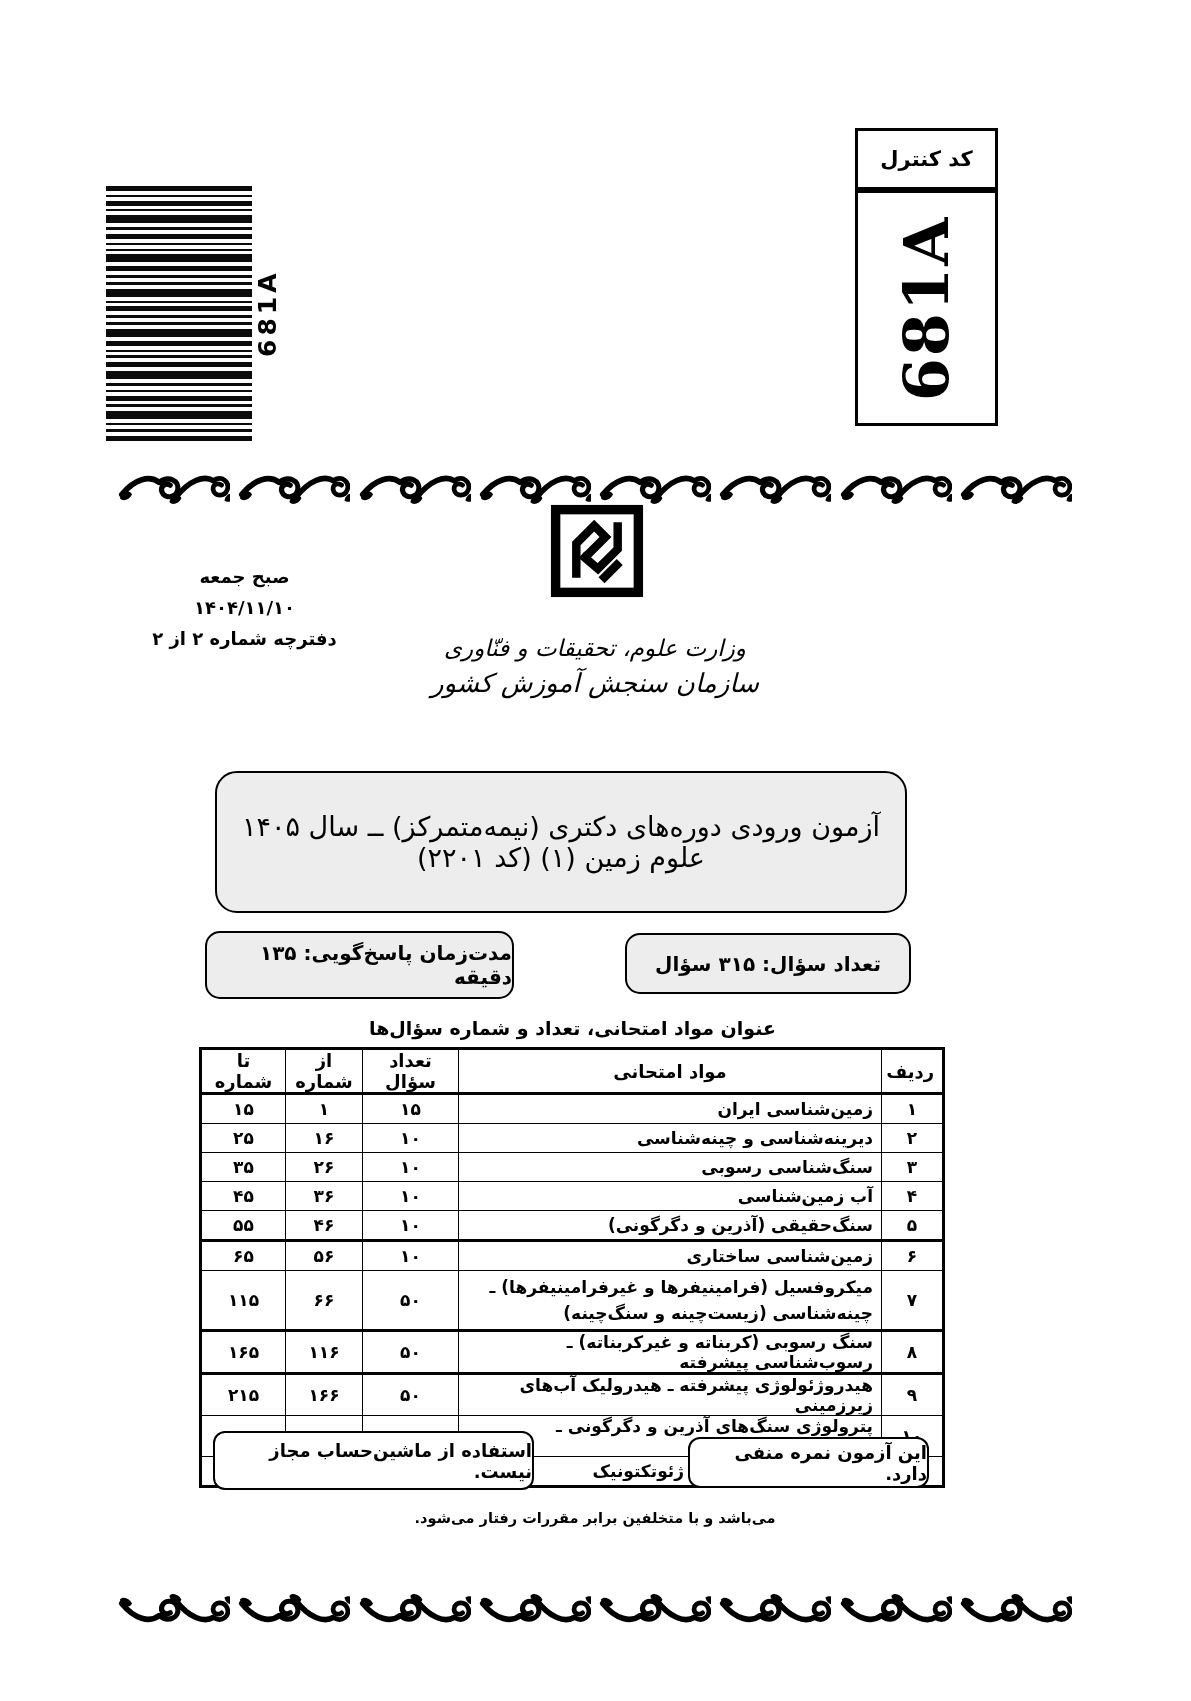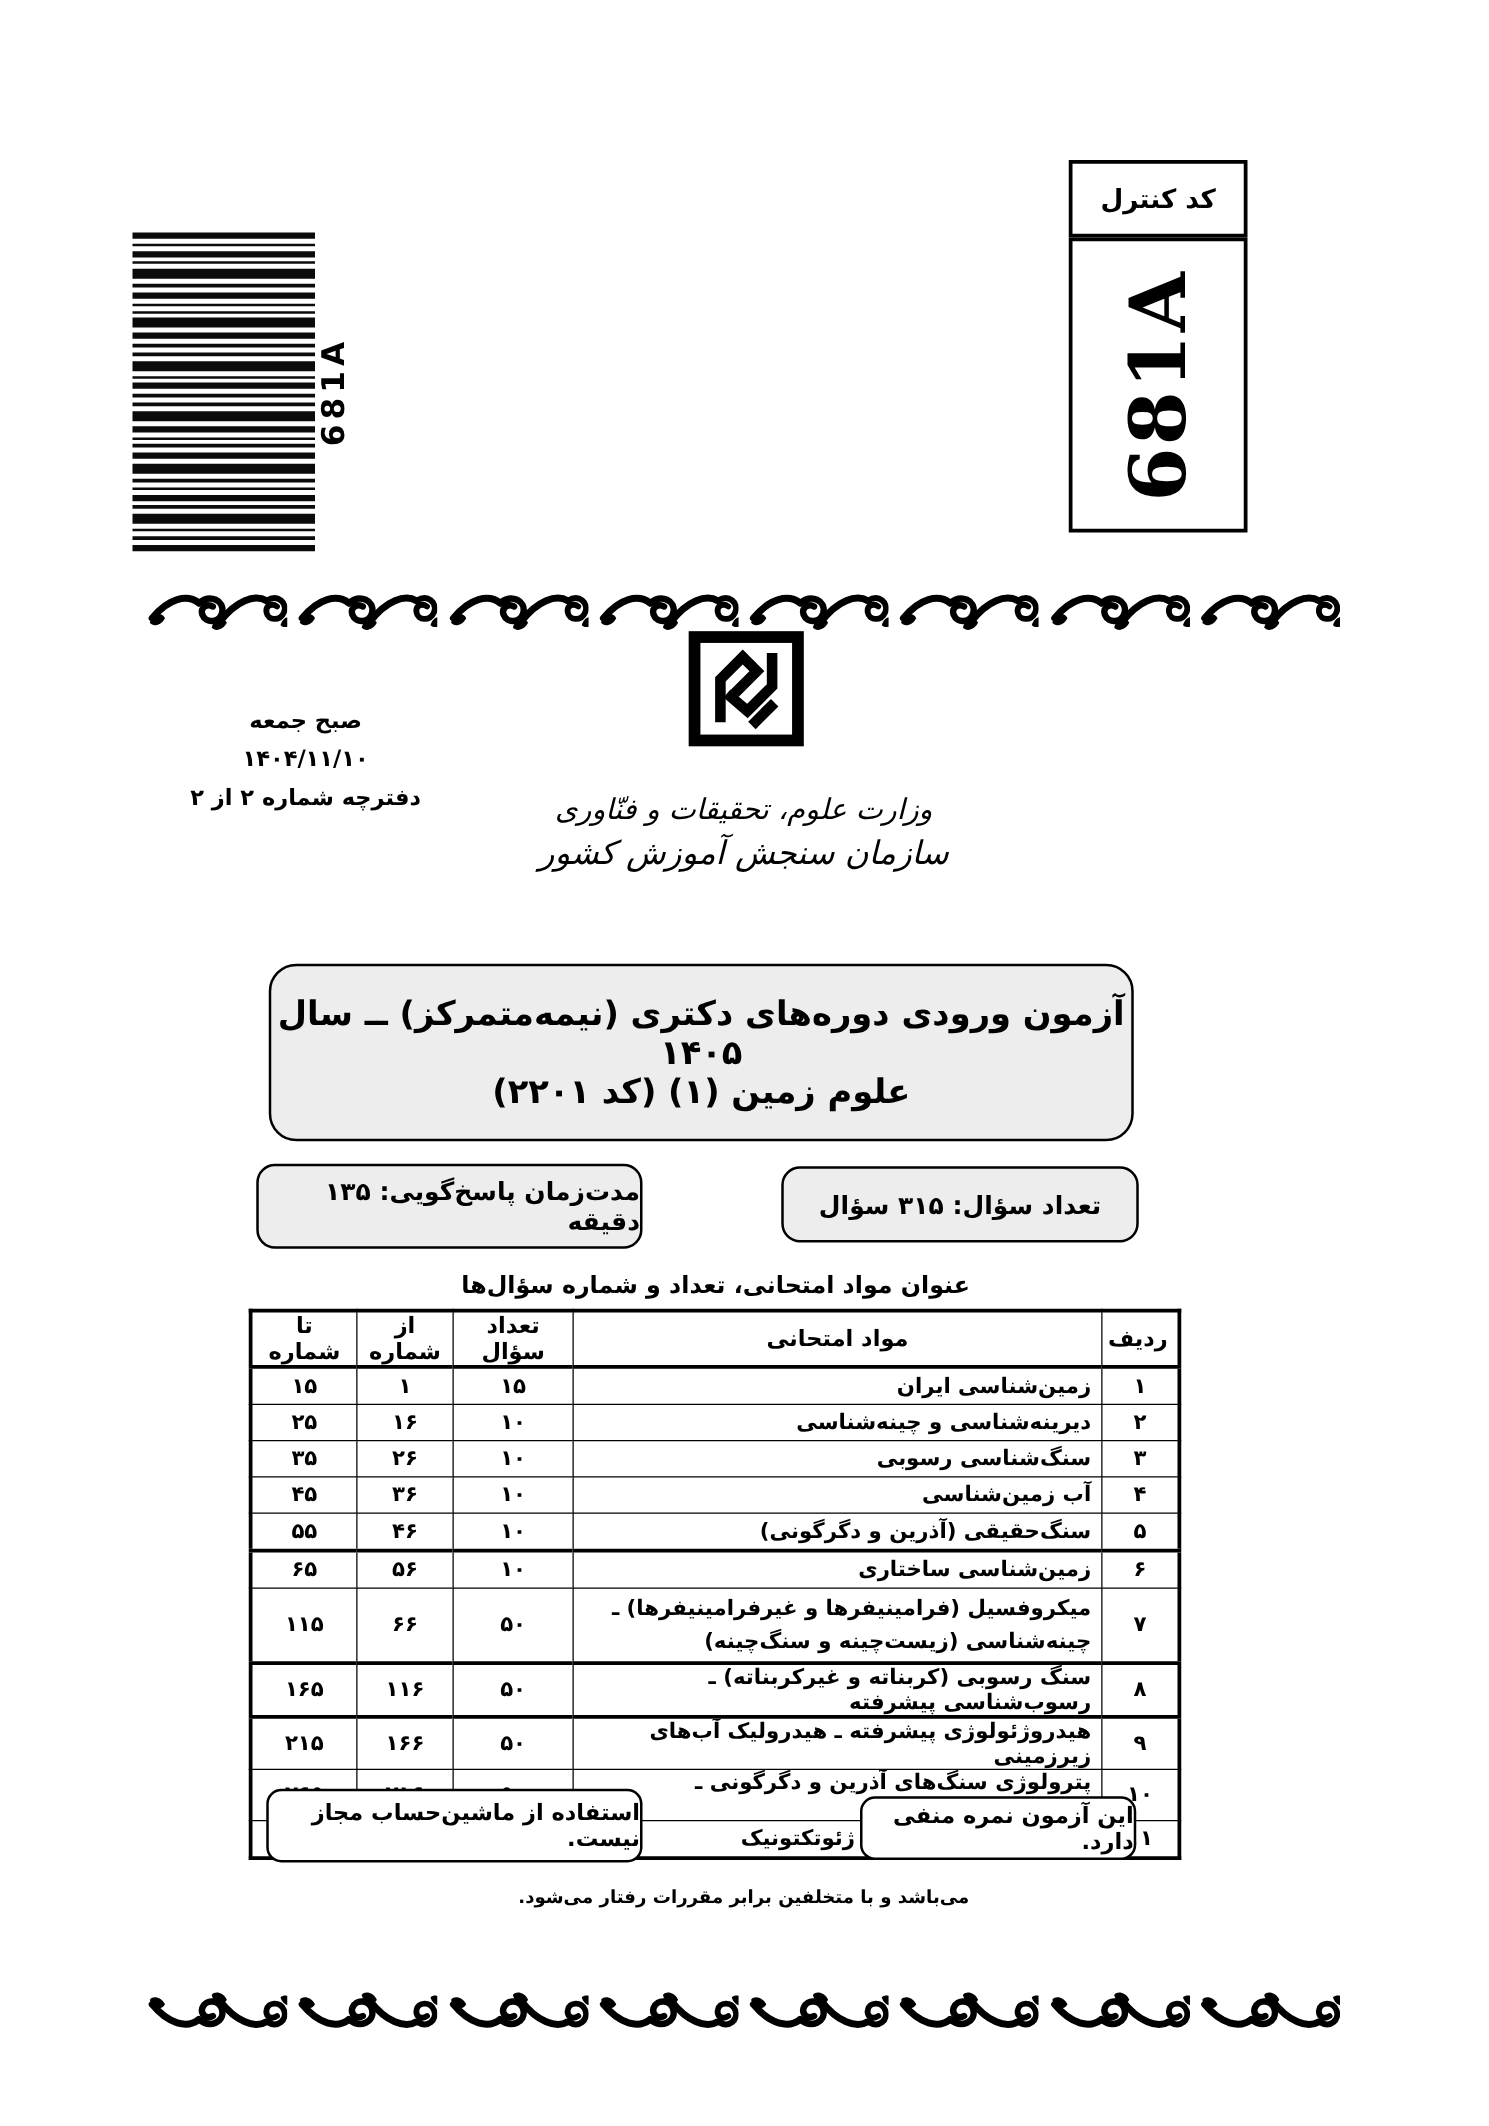--- a/index.html
+++ b/index.html
@@ -44,41 +44,41 @@
   .logo{left:438px;top:36px;width:94px;height:94px;}
   .org-block{left:283px;top:164px;width:400px;text-align:center;direction:rtl;
            font-family:"DejaVu Serif",serif;font-style:italic;}
   .org-l1{font-size:20px;line-height:30px;}
   .org-l2{font-size:23px;line-height:33px;}
   .org-l3{font-size:26px;line-height:36px;}
 
   
   .title-box{left:103px;top:303px;width:688px;height:138px;background:#ededed;border:2.5px solid #000;
            border-radius:22px;display:flex;flex-direction:column;align-items:center;justify-content:center;
-           gap:0;direction:rtl;font-weight:bold;font-size:27px;text-align:center;}
+           gap:0;direction:rtl;font-weight:normal;font-size:27px;text-align:center;}
   .info-box{background:#ededed;border:2.5px solid #000;border-radius:15px;display:flex;
            align-items:center;justify-content:center;direction:rtl;font-weight:bold;font-size:20px;}
   .count-box{left:513px;top:465px;width:282px;height:57px;}
   .duration-box{left:93px;top:463px;width:305px;height:64px;}
 
   
   .table-section{left:88px;top:549px;width:745px;direction:rtl;}
   .table-caption{text-align:center;font-weight:bold;font-size:19px;line-height:22px;margin-bottom:8px;}
   table.exam{border-collapse:collapse;table-layout:fixed;width:743px;border:3px solid #000;
            font-size:17px;font-weight:bold;}
   table.exam th,table.exam td{border:1.5px solid #000;padding:0 8px;text-align:center;
            height:28px;overflow:hidden;}
   table.exam thead th{border-bottom:3px solid #000;height:30px;font-size:18px;}
   table.exam td.col-subject{text-align:right;}
   table.exam tr.tall td{height:58px;line-height:26px;}
   table.exam tr.thick-below td{border-bottom:3px solid #000;}
 
   
   .note-box{background:#fff;border:2.5px solid #000;border-radius:12px;display:flex;align-items:center;
-           justify-content:center;direction:rtl;font-weight:bold;font-size:18px;}
+           justify-content:center;direction:rtl;font-weight:bold;font-size:18px;padding-left:20px;}
   .negative-box{left:576px;top:969px;width:217px;height:47px;}
   .calc-box{left:101px;top:963px;width:297px;height:55px;}
   .footer-text{left:14px;right:14px;top:1035px;text-align:center;direction:rtl;font-weight:bold;
            font-size:14.5px;line-height:31px;}
 </style>
 </head>
 <body>
 
 <svg width="0" height="0" style="position:absolute">
   <defs>

